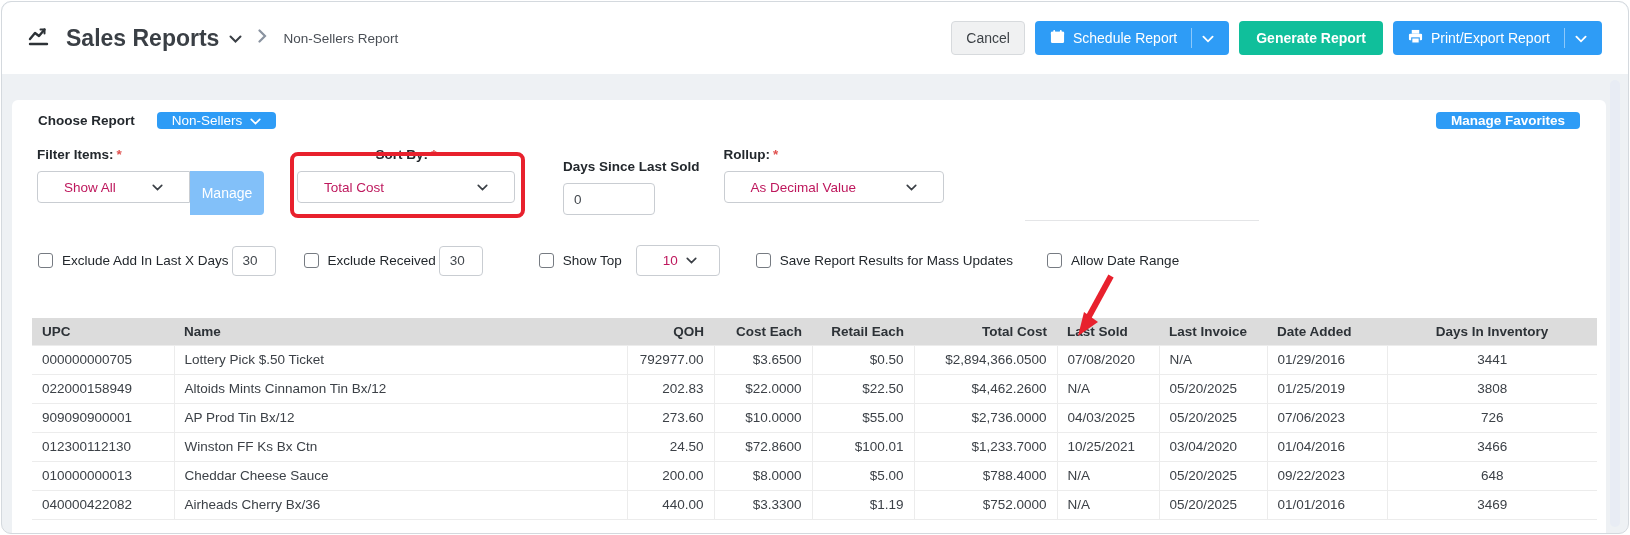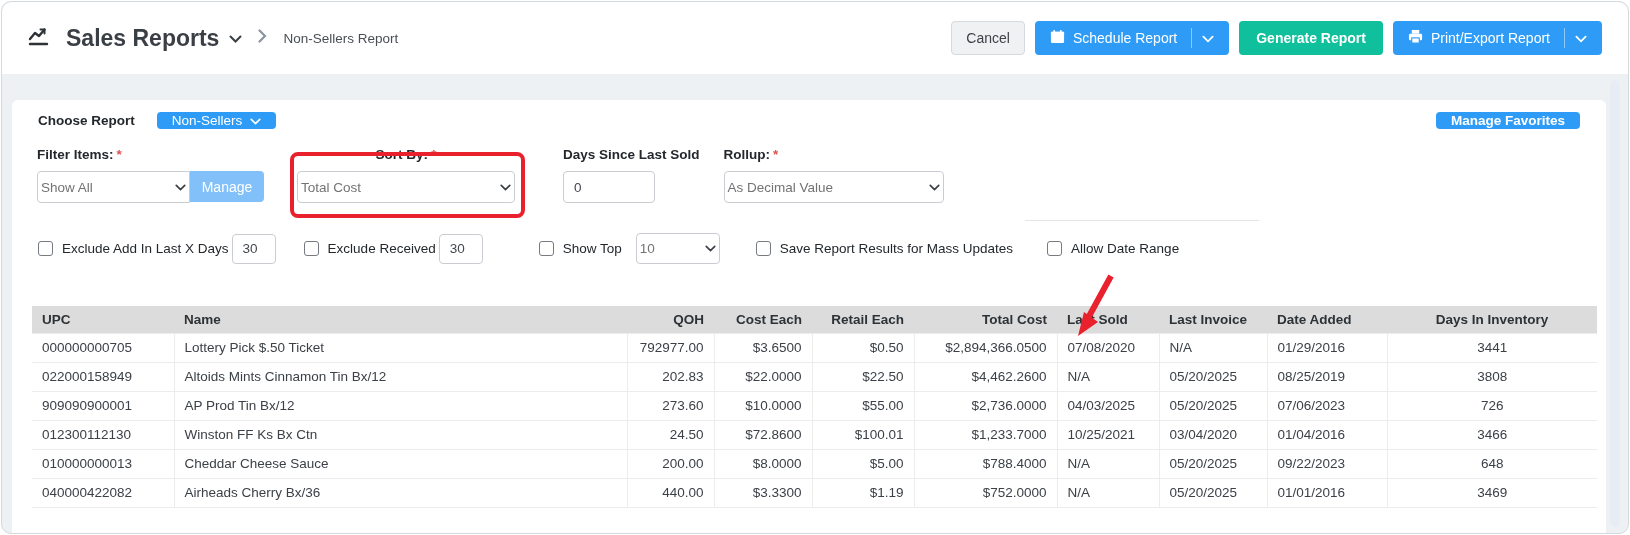--- a/index.html
+++ b/index.html
@@ -33,32 +33,32 @@
                  background:#e8ecf4; border-radius:5px; }
   .choose-row{ display:flex; align-items:center; justify-content:space-between;
                margin:12px 26px 0 26px; }
   .choose-left{ display:flex; align-items:center; gap:22px; }
   .lbl{ font-size:13.5px; font-weight:bold; color:#23282d; }
   .req{ color:#e0514f; font-weight:bold; margin-left:3px; }
   .btn-sm{ height:17px; font-size:13.5px; }
   
   .filters{ display:flex; margin:18px 0 0 25px; }
   .fgroup{ display:flex; flex-direction:column; gap:9px; }
-  .g-sort{ margin-left:33px;align-items:center; }  .g-days{ margin-left:48px; }  .g-rollup{ margin-left:24px; }
+  .g-sort{ margin-left:33px;align-items:center; }  .g-days{ margin-left:48px;margin-top:12px; }  .g-rollup{ margin-left:24px; }
   .ctrl-row{ display:flex; }
   .select{ display:flex; align-items:center; justify-content:space-between;
            height:32px; border:1px solid #c9cdd2; border-radius:4px; background:#fff;
-           padding:0 3px; font-size:13.5px; color:#737373; cursor:pointer; }
+           padding:0 26px; font-size:13.5px; color:#be185d; cursor:pointer; }
   .sel-chev{ stroke:#3a3f45; margin-left:8px; flex:none; }
   .input{ height:32px; border:1px solid #c9cdd2; border-radius:4px; background:#fff;
           padding:0 10px; font-size:13.5px; color:#43484e; width:92px; }
   .w-showall{ width:153px; border-radius:4px 0 0 4px; }
   .w-sort{ width:218px; }
   .w-rollup{ width:220px; }
-  .btn-manage{ width:74px; height:31px; background:#82c0f9; color:#fff; font-size:14px;
+  .btn-manage{ width:74px; height:44px; background:#82c0f9; color:#fff; font-size:14px;
                border:none; border-radius:0 4px 4px 0; cursor:pointer; }
   .faint-line{ position:absolute; left:1013px; top:120px; width:234px; height:1px; background:#e4e5e7; }
   
   .options{ display:flex; align-items:center; margin:30px 0 0 26px; }
   .opt{ display:flex; align-items:center; gap:9px; font-size:13.5px; color:#23282d; }
   .opt input[type=checkbox]{ width:15px; height:15px; accent-color:#fff;
         appearance:none; border:1.5px solid #767b82; border-radius:3px; background:#fff; cursor:pointer; }
   .opt-input{ width:44px; height:30px; margin-left:3px; }
   .opt-select{ width:84px; height:31px; margin-left:14px; }
   .m28{ margin-left:28px; } .m56{ margin-left:56px; } .m36{ margin-left:36px; }
@@ -301,21 +301,21 @@
             </tr>
             <tr>
               <td class="c0">022000158949</td>
               <td class="c1">Altoids Mints Cinnamon Tin Bx/12</td>
               <td class="c2">202.83</td>
               <td class="c3">$22.0000</td>
               <td class="c4">$22.50</td>
               <td class="c5">$4,462.2600</td>
               <td class="c6">N/A</td>
               <td class="c7">05/20/2025</td>
-              <td class="c8">08/25/2019</td>
+              <td class="c8">01/25/2019</td>
               <td class="c9">3808</td>
             </tr>
             <tr>
               <td class="c0">909090900001</td>
               <td class="c1">AP Prod Tin Bx/12</td>
               <td class="c2">273.60</td>
               <td class="c3">$10.0000</td>
               <td class="c4">$55.00</td>
               <td class="c5">$2,736.0000</td>
               <td class="c6">04/03/2025</td>

